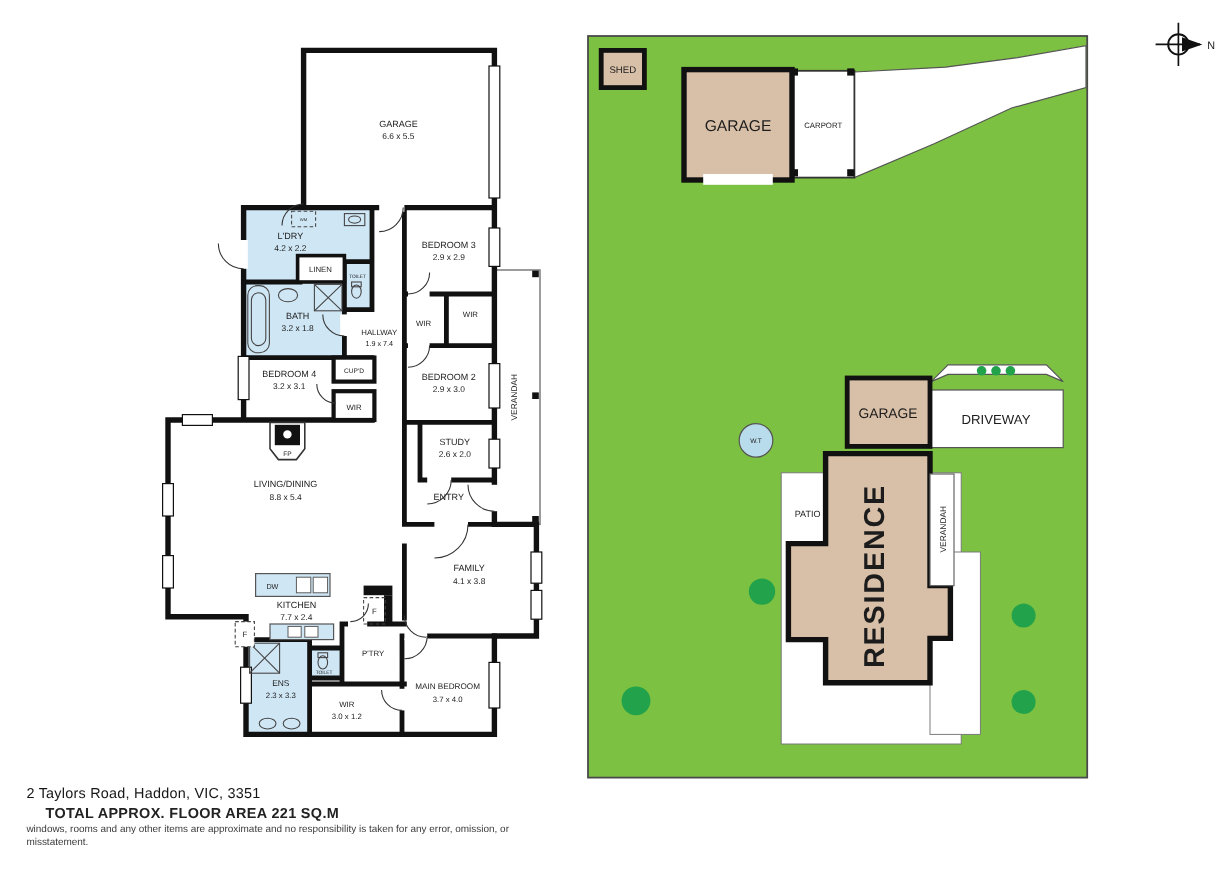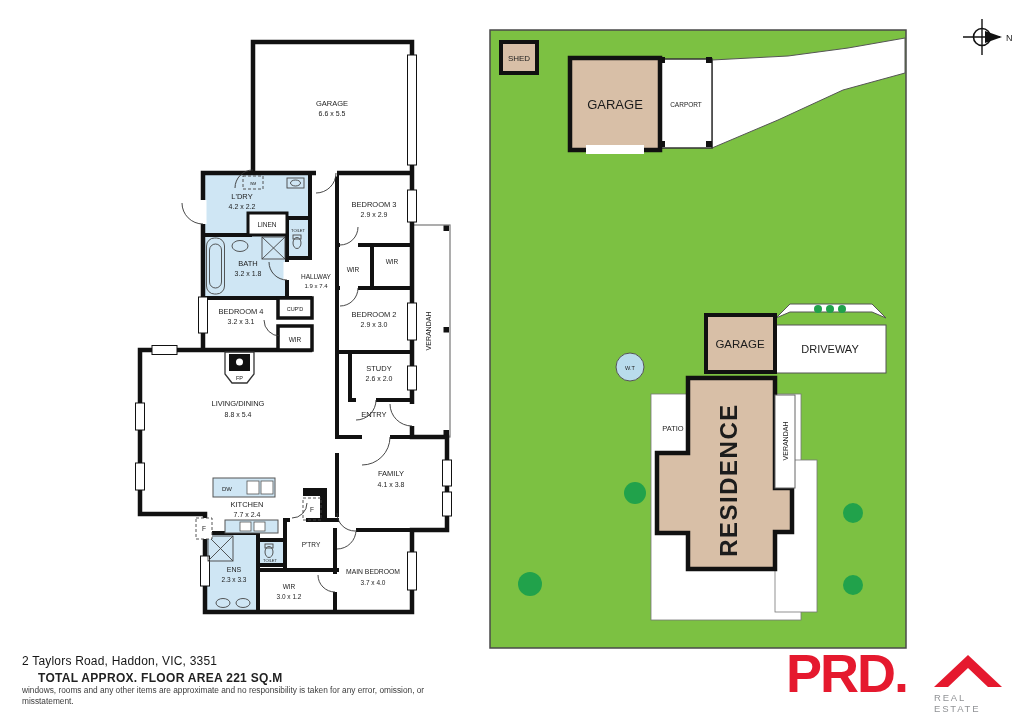--- a/index.html
+++ b/index.html
@@ -244,21 +244,14 @@
   <text x="51" y="29" font-size="9">N</text>
 </svg>
 
 <div class="abs" id="footer-address">2 Taylors Road, Haddon, VIC, 3351</div>
 <div class="abs" id="footer-area">TOTAL APPROX. FLOOR AREA 221 SQ.M</div>
 <div class="abs" id="footer-disclaimer">
   <div>windows, rooms and any other items are approximate and no responsibility is taken for any error, omission, or misstatement.</div>
 
 </div>
 
-<div class="abs" id="logo-wrap">
-  <span id="logo-brand">PRD.</span>
-  <svg style="position:absolute;left:144px;top:-1px" width="80" height="44" viewBox="0 0 80 44">
-    <path d="M4,38 L38,6 L72,38 L58,38 L38,19 L18,38 Z" fill="#e5192e"></path>
-  </svg>
-  <span id="logo-tagline">REAL ESTATE</span>
+
 </div>
 
-</div>
-
 </body></html>

